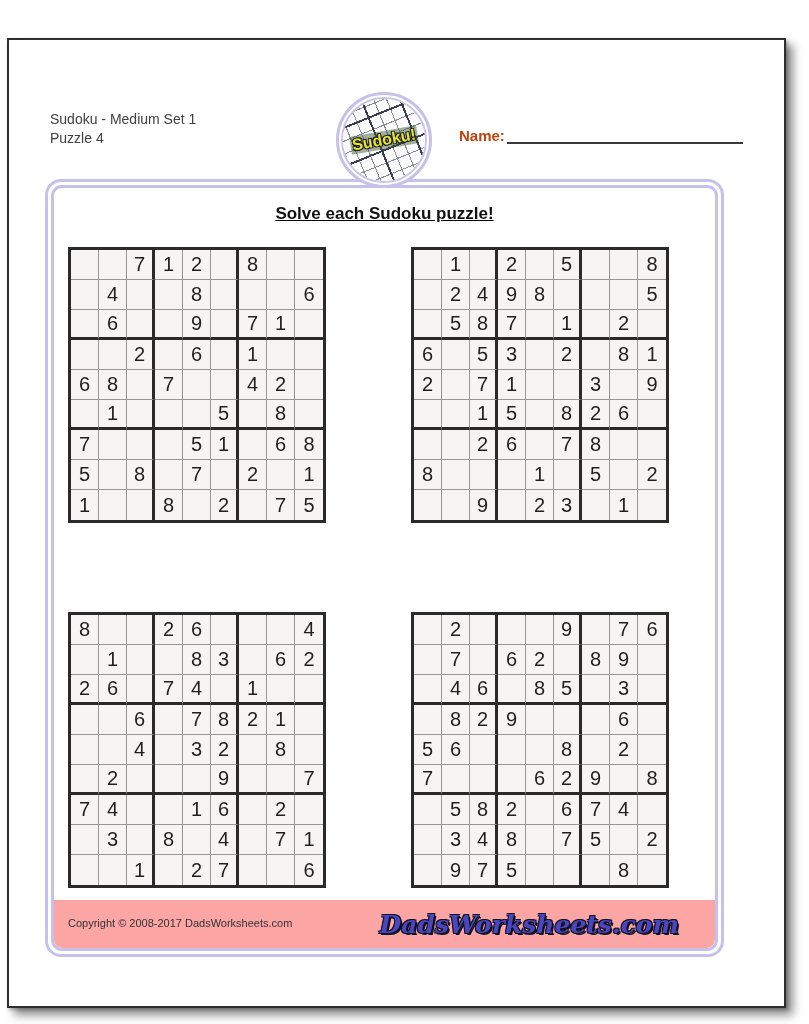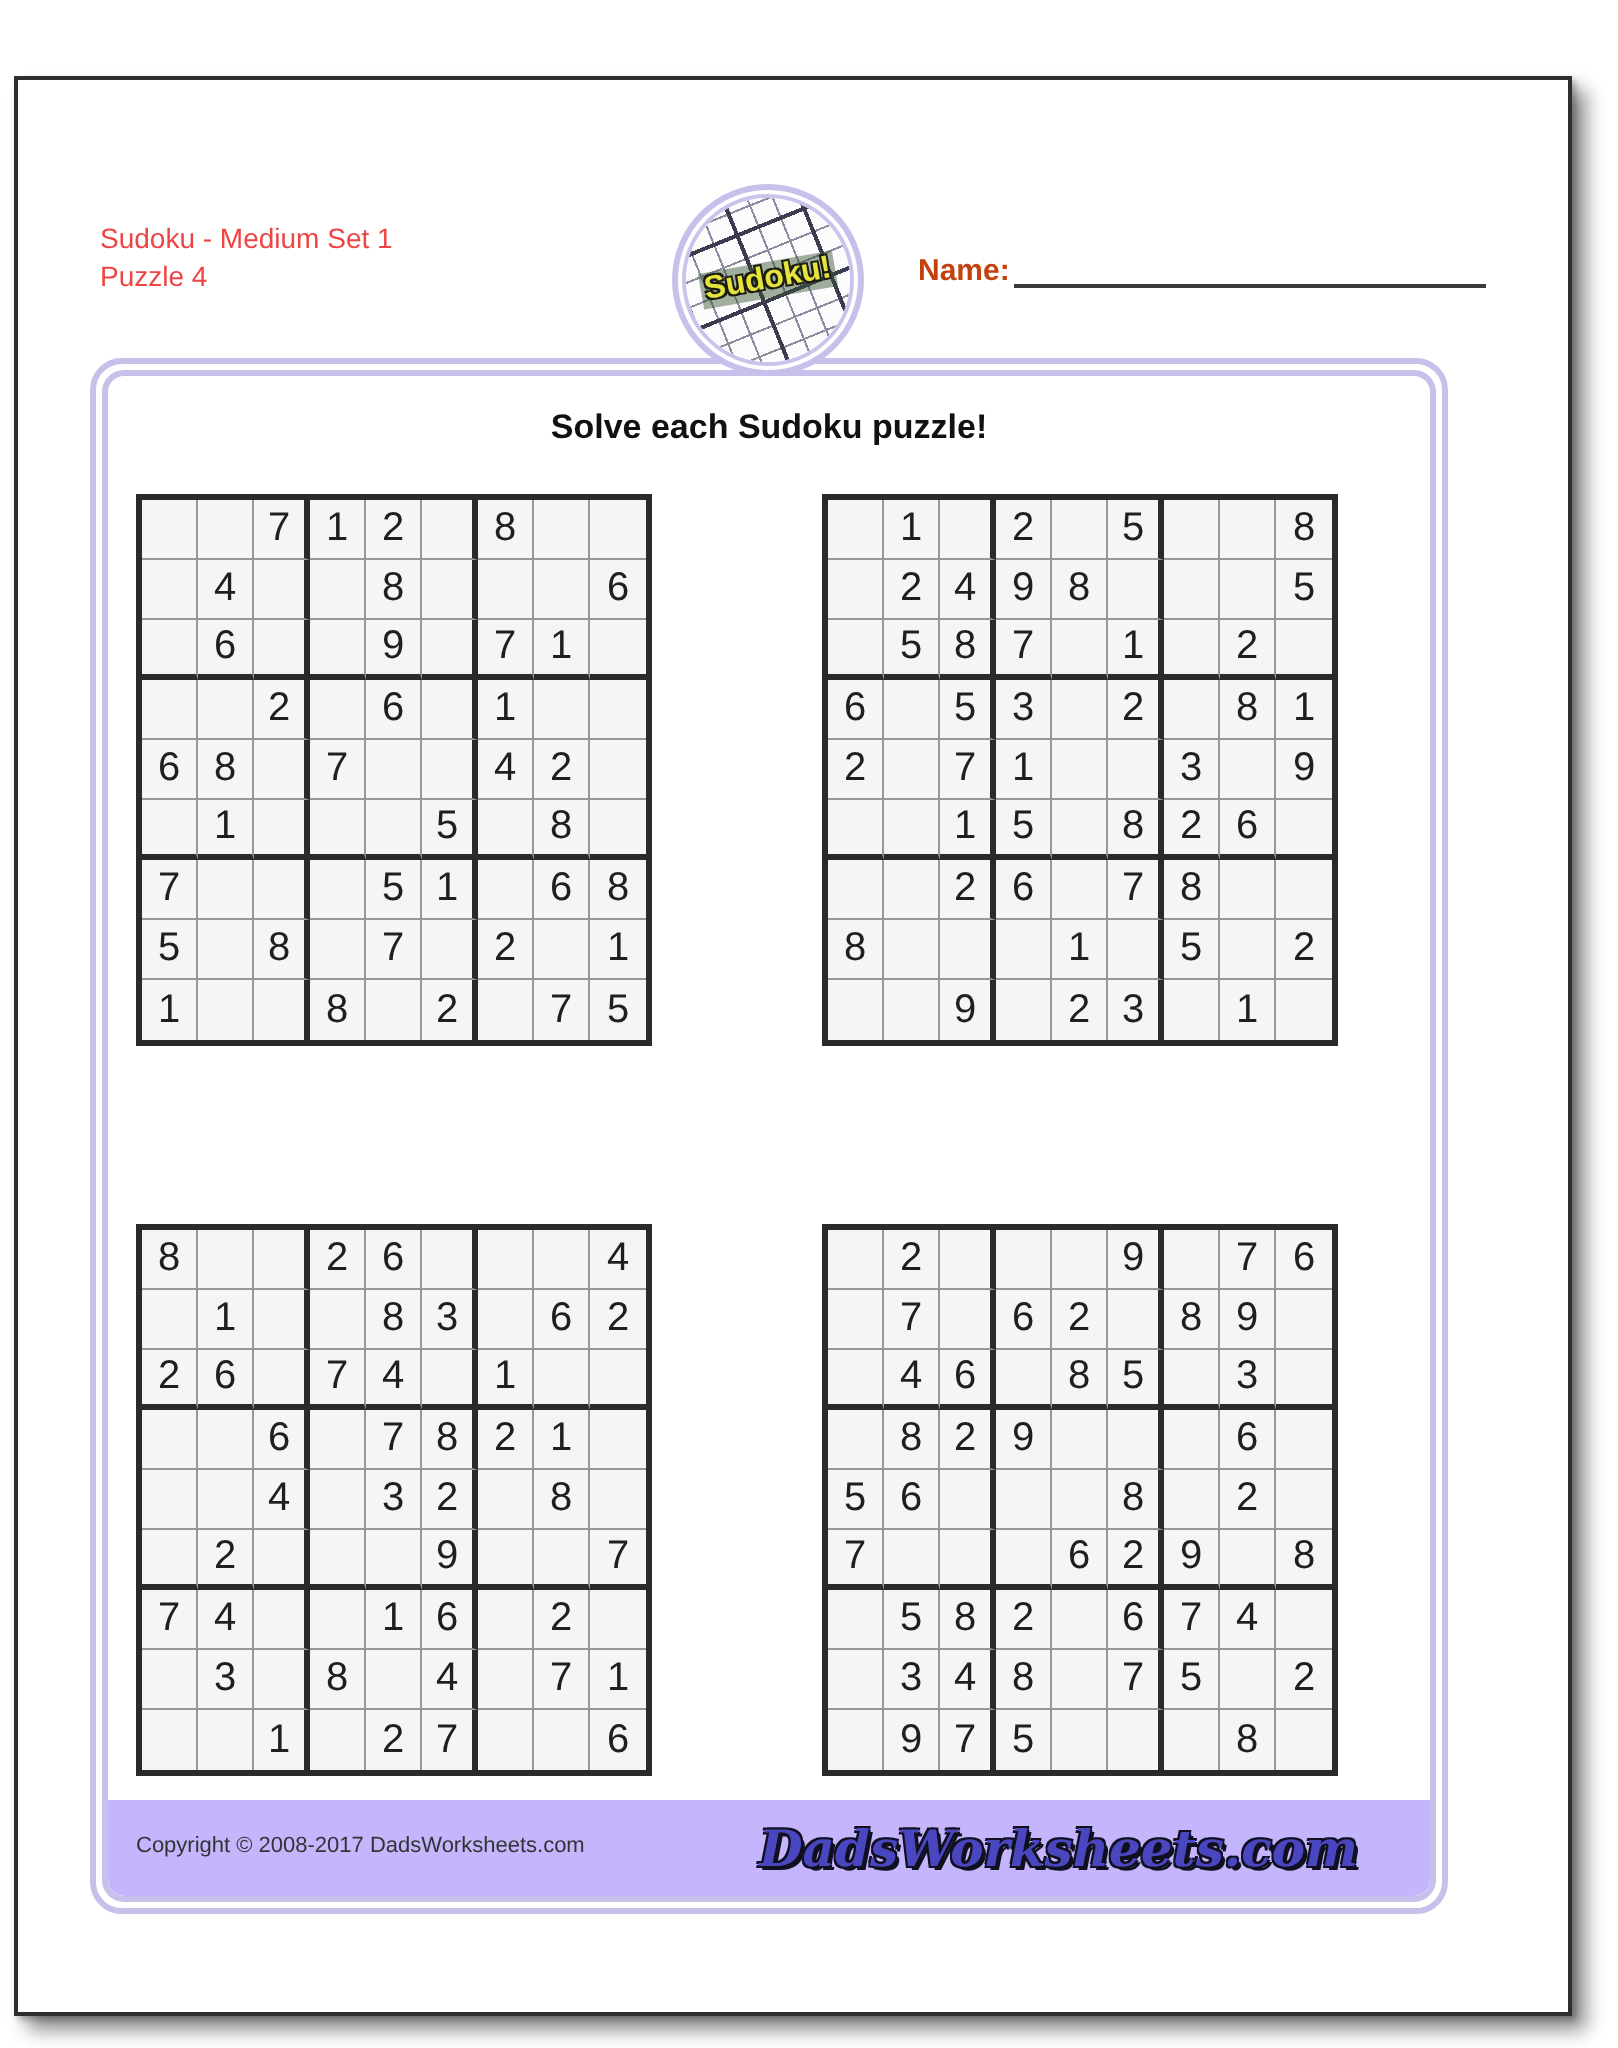--- a/index.html
+++ b/index.html
@@ -1,20 +1,20 @@
 <!DOCTYPE html>
 <html><head>
 <meta charset="utf-8">
 <style>
   html,body{margin:0;padding:0;width:809px;height:1024px;background:#fff;overflow:hidden;
     font-family:"Liberation Sans", sans-serif;}
   .page{position:absolute;left:7px;top:38px;width:775px;height:966px;background:#fff;
     border:2px solid #2e2e2e;box-shadow:7px 7px 9px rgba(0,0,0,0.45),2px 2px 3px rgba(0,0,0,0.25);}
   
-  .hdr-title{position:absolute;left:41px;top:70px;font-size:14px;color:#ef4444;line-height:19px;}
+  .hdr-title{position:absolute;left:41px;top:70px;font-size:14px;color:#404040;line-height:19px;}
   .name-row{position:absolute;left:450px;top:86px;width:284px;display:flex;align-items:flex-end;}
   .name-label{font-size:15px;font-weight:bold;color:#c2410c;}
   .name-line{flex:1;border-bottom:2px solid #3a3a3a;height:16px;margin-left:2px;}
   
   .logo{position:absolute;left:327px;top:52px;width:96px;height:96px;border-radius:50%;
     border:3px solid #c6c1ea;background:#fff;box-sizing:border-box;padding:2px;z-index:5;}
   .logo-inner{width:100%;height:100%;border-radius:50%;border:2px solid #c9c4ec;overflow:hidden;
     position:relative;background:#fff;box-sizing:border-box;}
   .logo-grid{position:absolute;left:50%;top:50%;width:88px;height:88px;margin:-44px 0 0 -44px;
     transform:rotate(-22deg);border:2px solid #3c3c50;background-color:#fcfcfc;
@@ -22,39 +22,39 @@
       repeating-linear-gradient(0deg,#3c3c50 0 2px,transparent 2px 36px),
       repeating-linear-gradient(90deg,#3c3c50 0 2px,transparent 2px 36px),
       repeating-linear-gradient(0deg,#8b8ba0 0 1px,transparent 1px 12px),
       repeating-linear-gradient(90deg,#8b8ba0 0 1px,transparent 1px 12px);}
   .logo-text{position:absolute;left:50%;top:50%;transform:translate(-50%,-50%) rotate(-10deg);
     font-weight:bold;font-size:16px;letter-spacing:0px;color:#e4e43c;background:rgba(50,80,45,0.45);
     padding:0 2px;white-space:nowrap;
     text-shadow:-1px -1px 0 #1c1c10,1px -1px 0 #1c1c10,-1px 1px 0 #1c1c10,1px 1px 0 #1c1c10;}
   
   .panel{position:absolute;left:36px;top:139px;width:679px;height:778px;box-sizing:border-box;
-    border:3px solid #c6c1ea;border-radius:16px;padding:3px;}
+    border:3px solid #c6c1ea;border-radius:16px;padding:3px;text-decoration:underline;}
   .panel-inner{width:100%;height:100%;box-sizing:border-box;border:3px solid #c6c1ea;
     border-radius:11px;position:relative;background:#fff;overflow:hidden;}
   .instruction{text-align:center;margin-top:16px;font-size:17px;font-weight:bold;color:#111;}
   
   .sudoku{position:absolute;display:grid;grid-template-columns:repeat(9,28px);
     grid-auto-rows:30px;border:3px solid #2a2a2a;background:#f6f5f3;}
   .cell{display:flex;align-items:center;justify-content:center;font-size:20px;color:#1f1f1f;
     border-right:1px solid #979797;border-bottom:1px solid #979797;box-sizing:border-box;}
   .cell.br{border-right:3px solid #2a2a2a}
   .cell.bb{border-bottom:3px solid #2a2a2a}
   .cell.nr{border-right:none}
   .cell.nb{border-bottom:none}
   .grid-tl{left:14px;top:59px;}
   .grid-tr{left:357px;top:59px;}
   .grid-bl{left:14px;top:424px;}
   .grid-br{left:357px;top:424px;}
   
-  .footer-bar{position:absolute;left:0;right:0;bottom:0;height:48px;background:#c4b5fd;
+  .footer-bar{position:absolute;left:0;right:0;bottom:0;height:48px;background:#fca5a5;
     border-radius:0 0 8px 8px;display:flex;justify-content:space-between;align-items:center;
     padding:11px 14px;box-sizing:border-box;}
   .copy-line1{font-size:11px;color:#333;margin-bottom:3px;}
   .copy-line2{font-size:9.5px;color:#333;}
   .brand{font-family:"DejaVu Serif", serif;font-style:italic;font-weight:bold;font-size:25px;
     color:#4a46c0;margin-right:22px;
     text-shadow:-1px -1px 0 #101020,1px -1px 0 #101020,-1px 1px 0 #101020,1px 1px 0 #101020,2px 2px 0 #101020;}
 </style>
 </head>
 <body>

